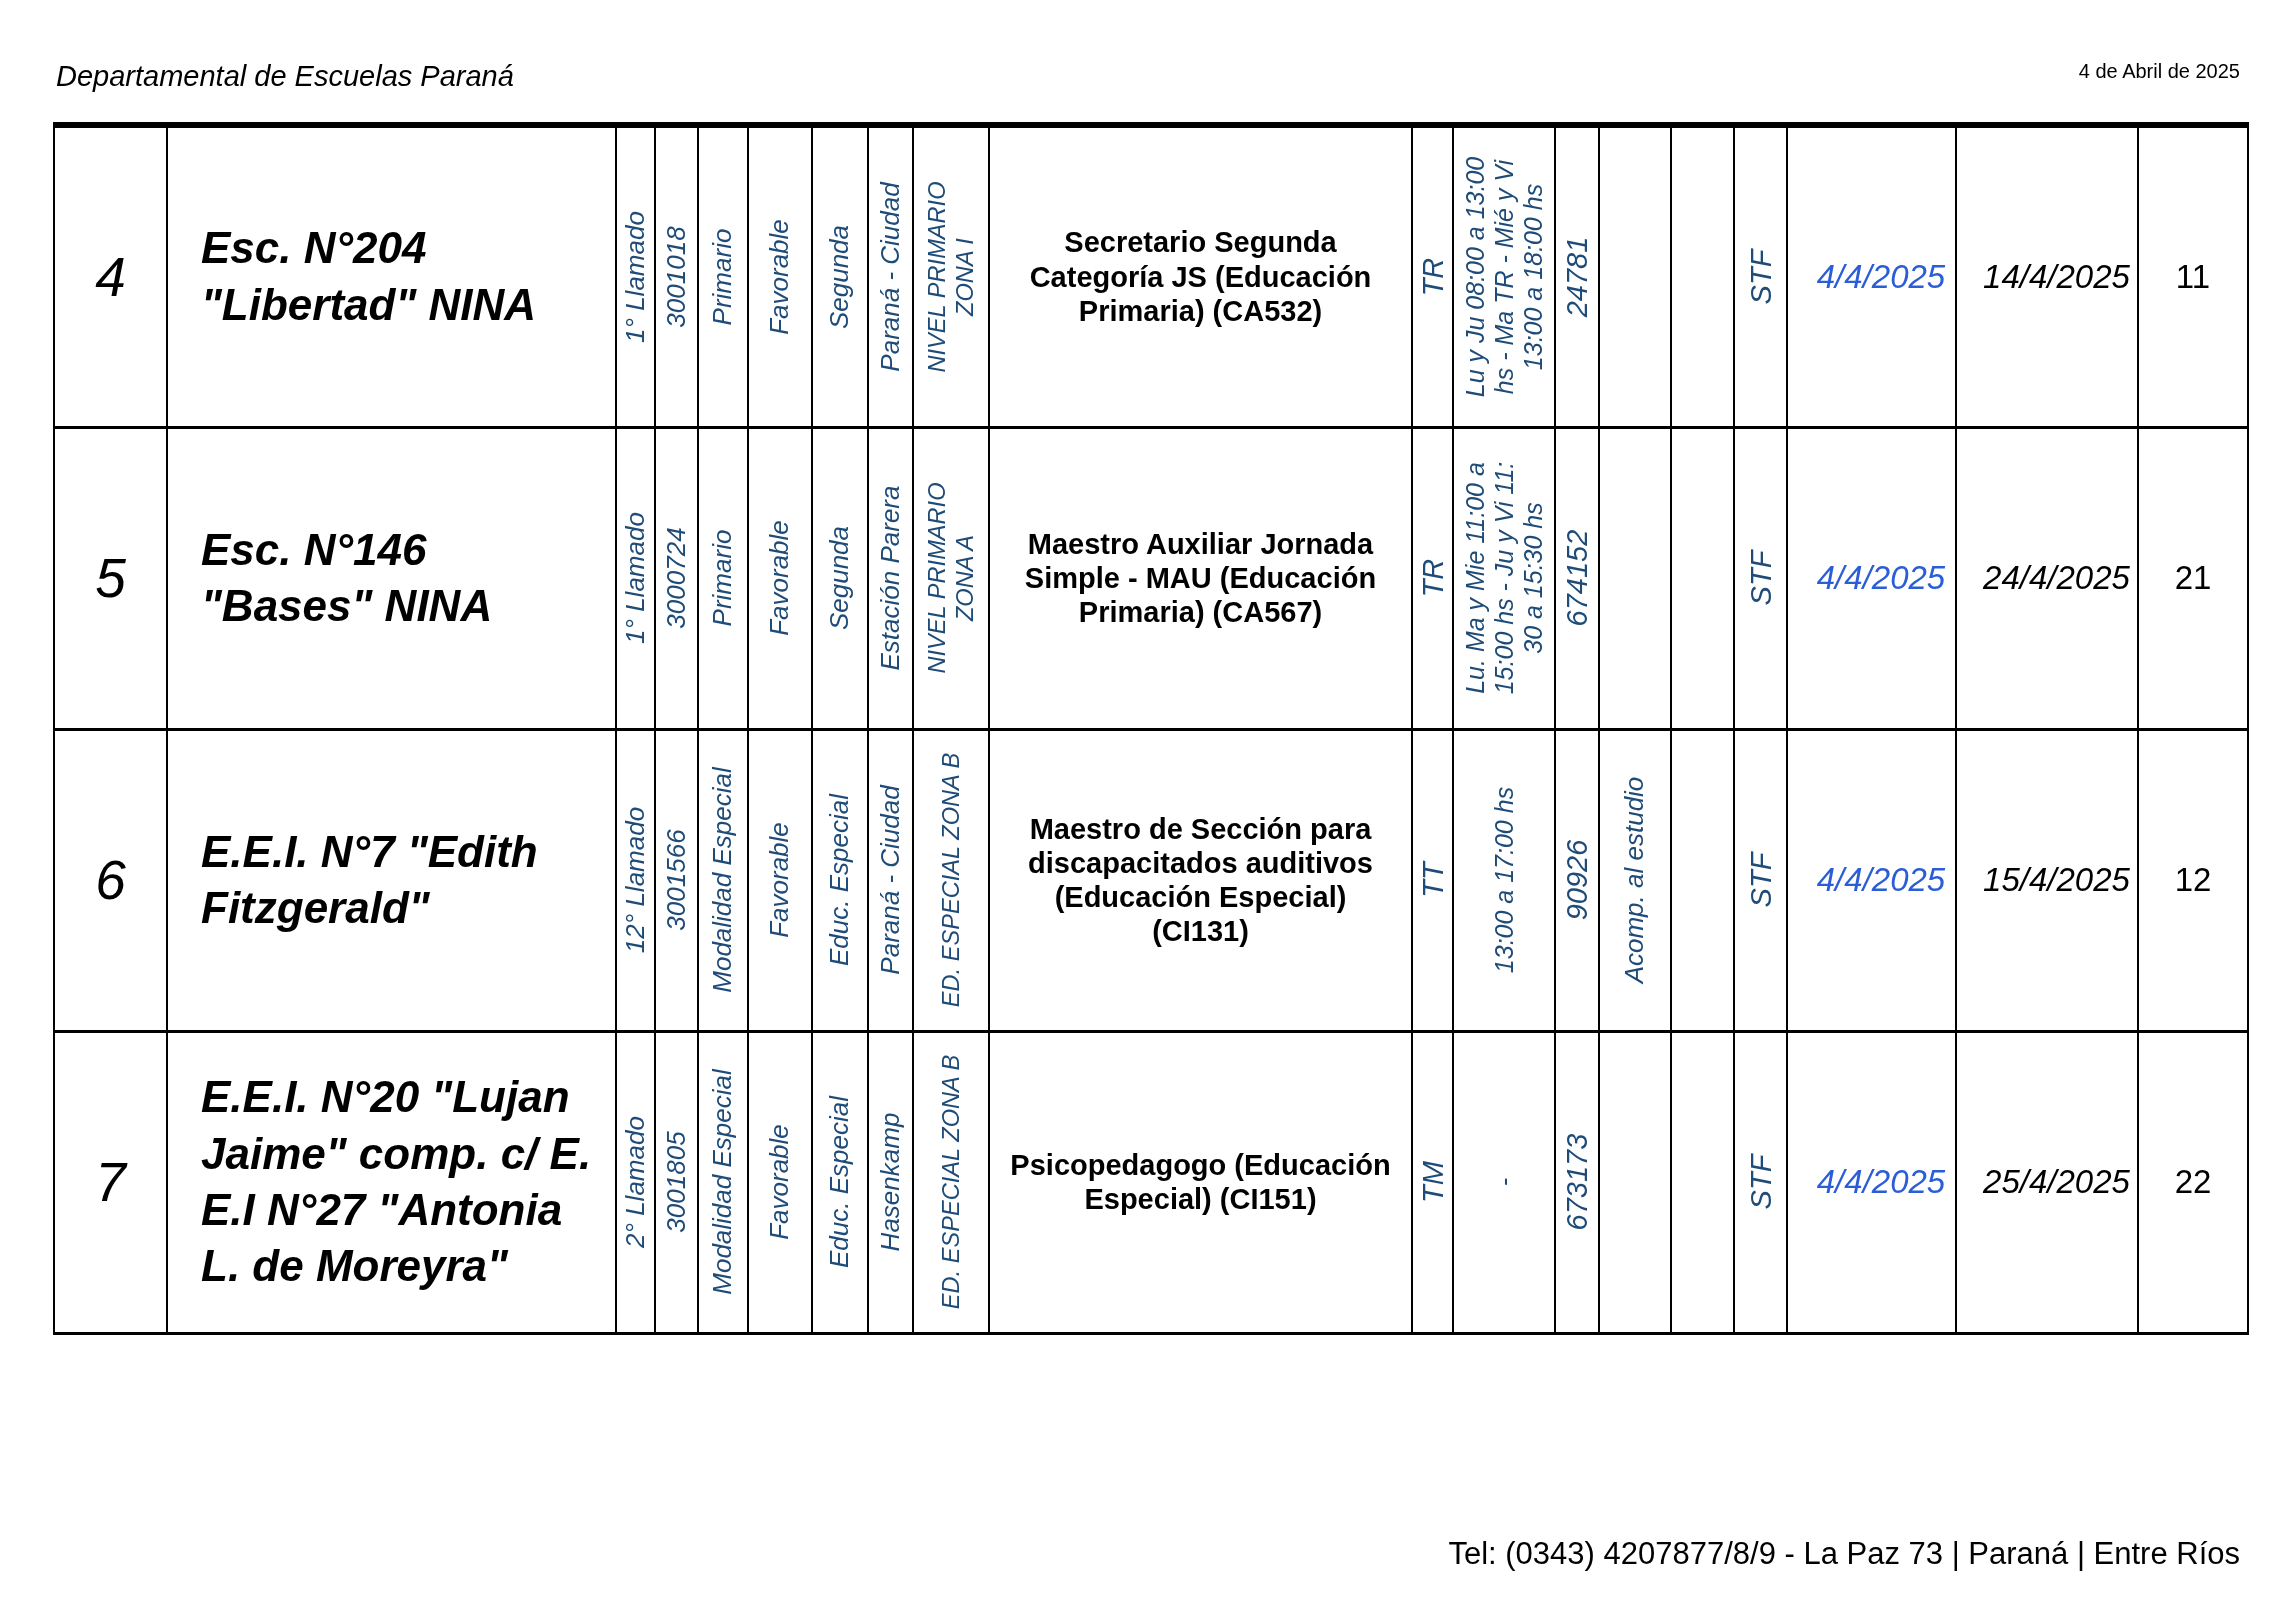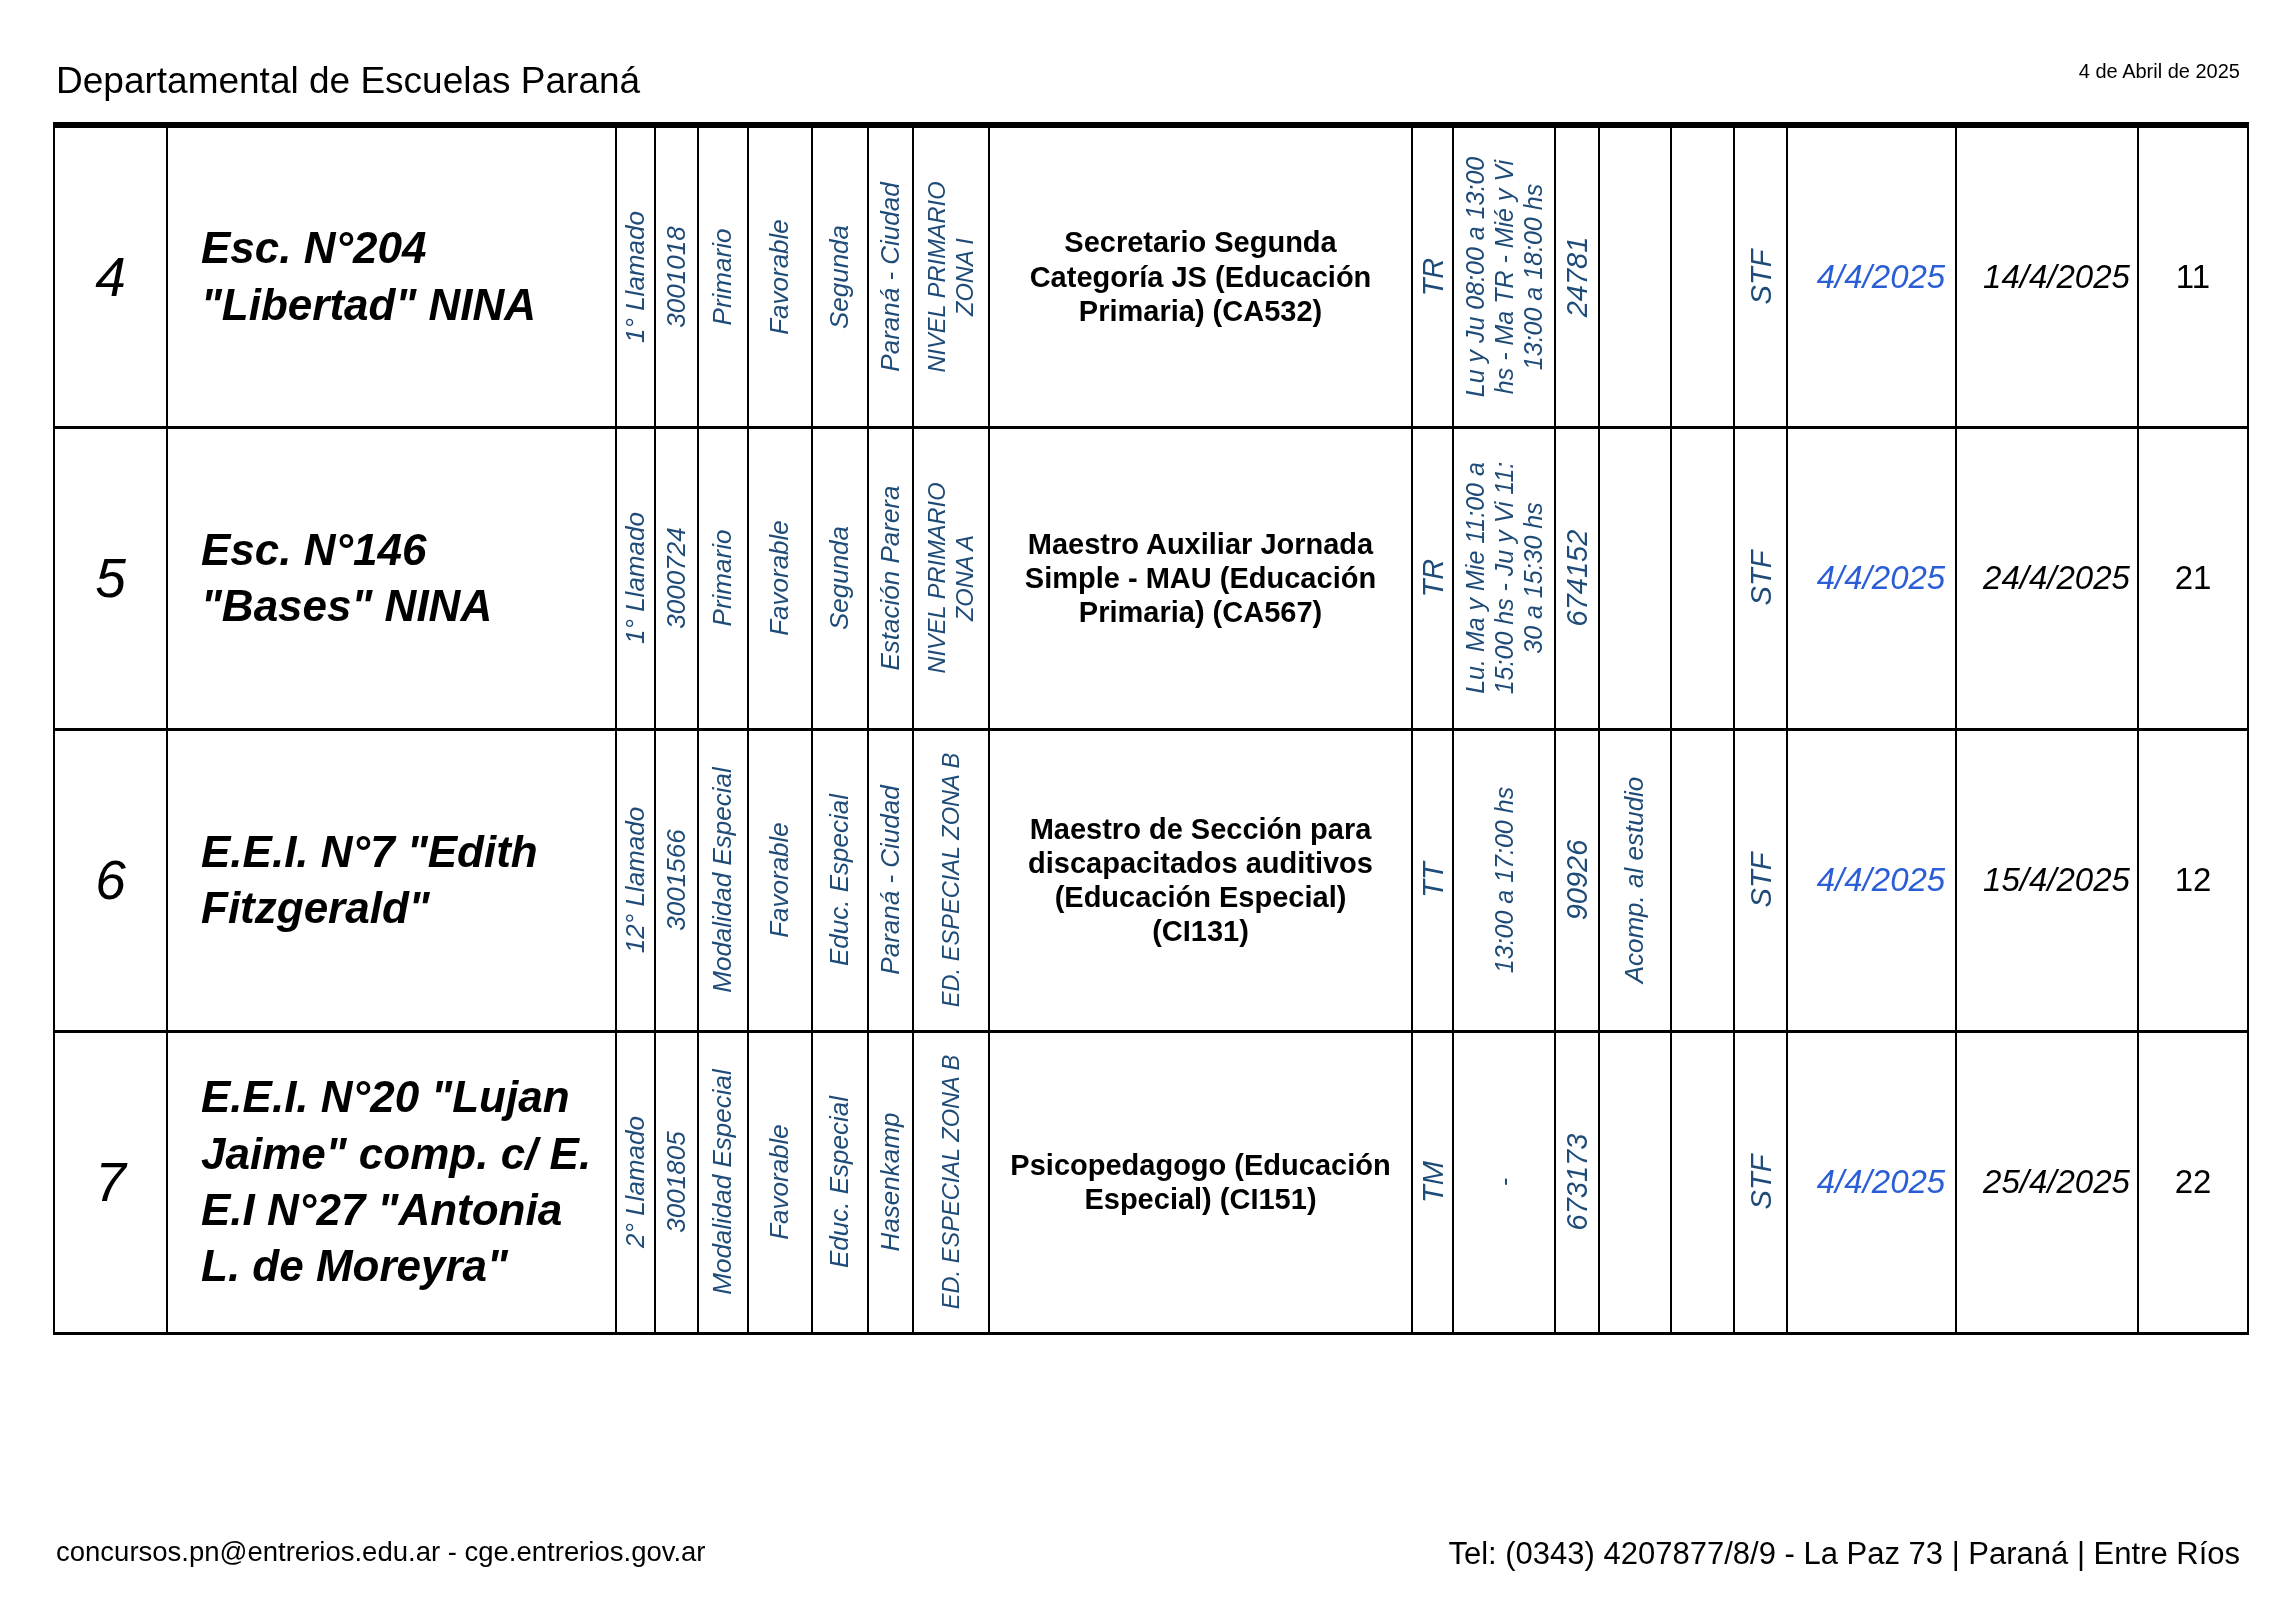--- a/index.html
+++ b/index.html
@@ -6,21 +6,21 @@
   html, body { background: #ffffff; }
   body {
     width: 2295px; height: 1622px;
     position: relative;
     font-family: "Liberation Sans", sans-serif;
     color: #000;
   }
   .page { position: absolute; inset: 0; }
 
   
-  .hdr-left  { position: absolute; left: 56px;  top: 60px;  font-size: 37px; }
+  .hdr-left  { position: absolute; left: 56px;  top: 60px;  font-size: 29px; font-style: italic; }
   .hdr-right { position: absolute; right: 55px; top: 60px;  font-size: 20px; text-align: right; }
   .ftr-left  { position: absolute; left: 56px;  top: 1536px; font-size: 27.5px; }
   .ftr-right { position: absolute; right: 55px; top: 1536px; font-size: 31px; text-align: right; }
 
   
   table.tbl {
     position: absolute; left: 53px; top: 122px;
     width: 2193px; height: 1209px;
     border-collapse: collapse; table-layout: fixed;
     border: 2.6px solid #000;
@@ -311,17 +311,16 @@
             <div class="rot rot-md">STF</div>
           </td>
         <td class="c-date c-blue">4/4/2025</td>
         <td class="c-date">25/4/2025</td>
         <td class="c-days">22</td>
       </tr>
 
     </tbody>
   </table>
 
-  <div class="ftr-left">concursos.pn@entrerios.edu.ar - cge.entrerios.gov.ar</div>
   <div class="ftr-right">Tel: (0343) 4207877/8/9 - La Paz 73 | Paraná | Entre Ríos</div>
 
 </div>
 
 
 </body></html>

